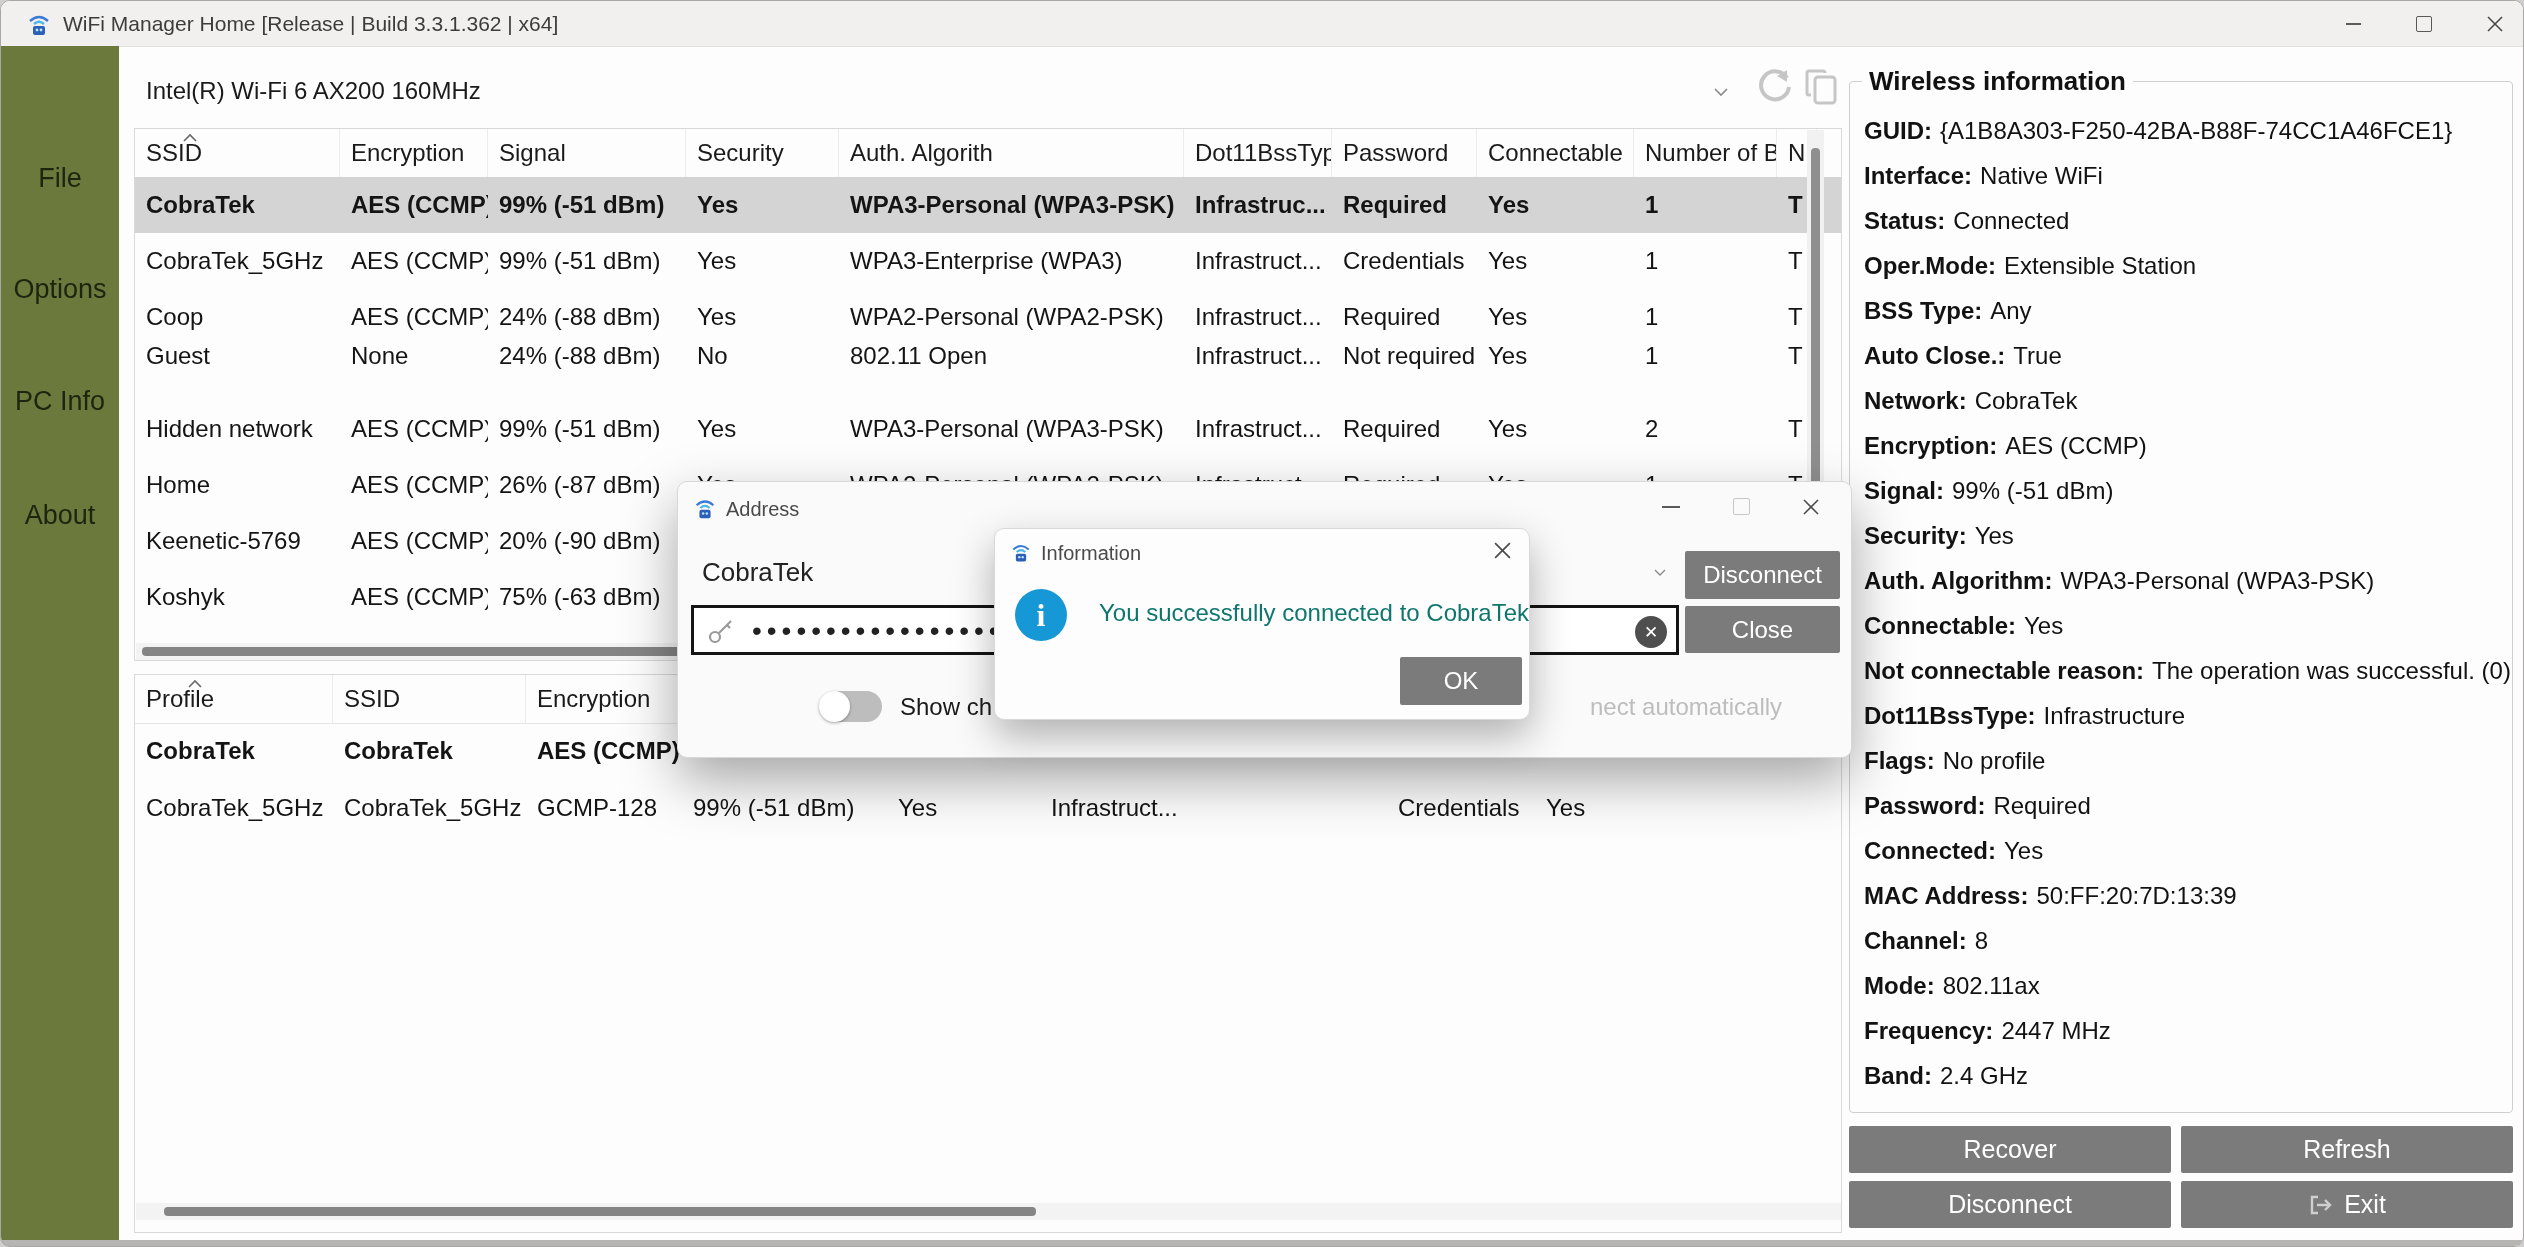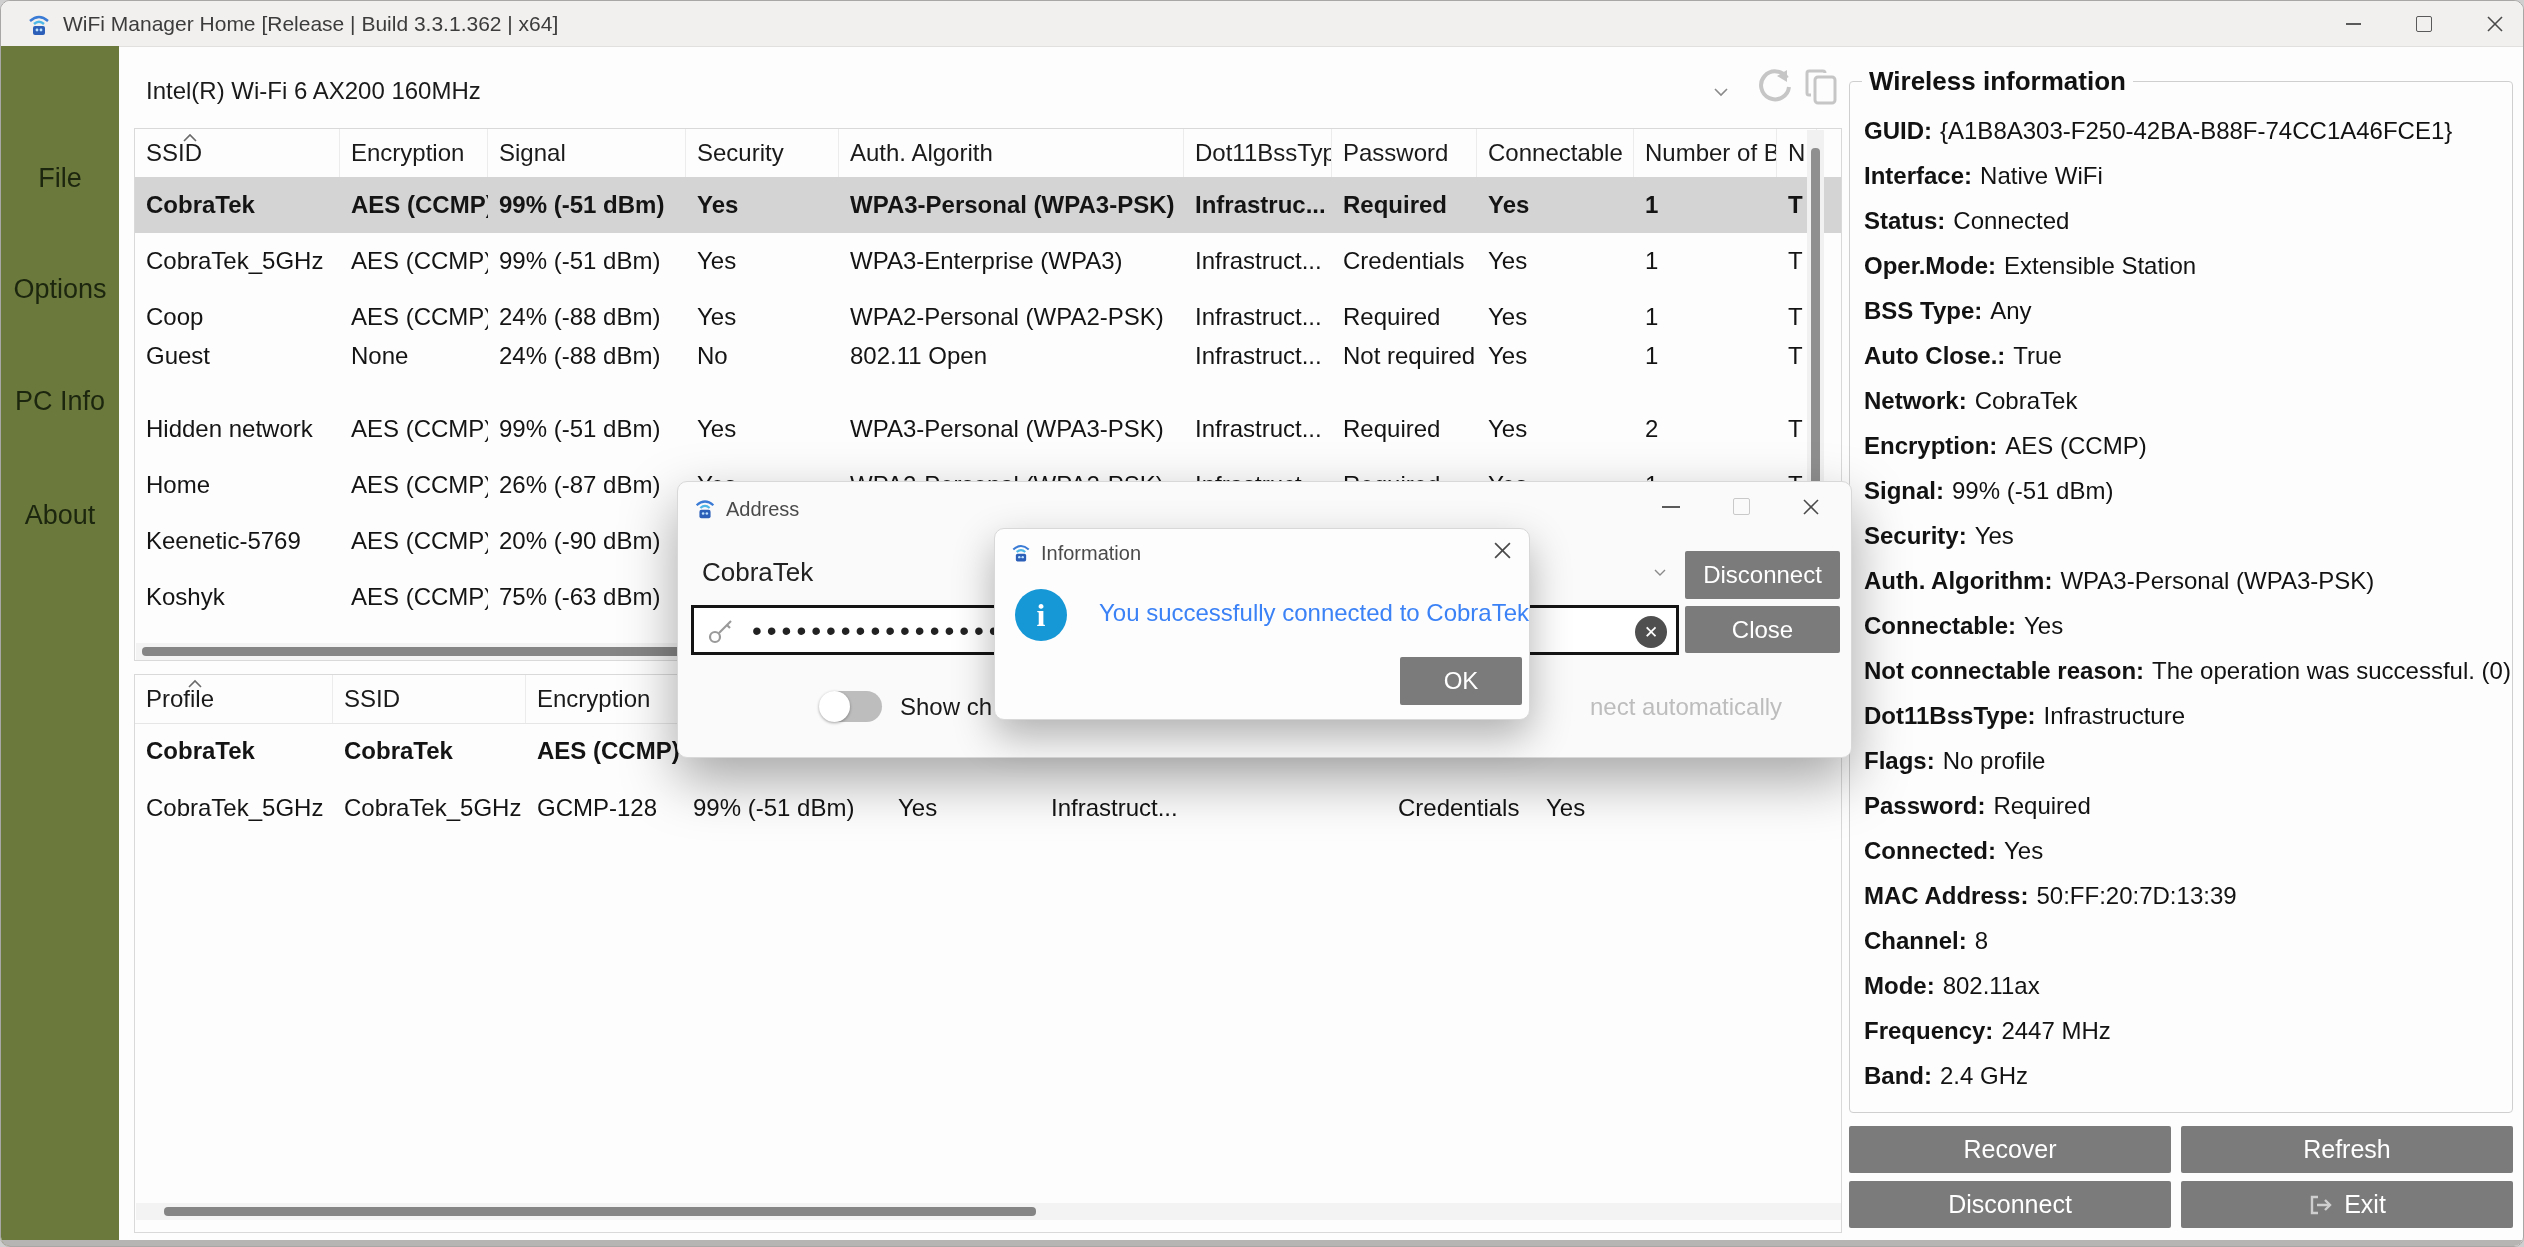--- a/index.html
+++ b/index.html
@@ -387,18 +387,18 @@
       </svg>
     </span>
     <span class="dlg-title" style="left:46px;top:13px;">Information</span>
     <span class="abs" style="left:498px;top:12px;">
       <svg width="19" height="19" viewBox="0 0 18 18">
           <line x1="2" y1="2" x2="16" y2="16" class="xglyph"></line>
           <line x1="16" y1="2" x2="2" y2="16" class="xglyph"></line>
         </svg>
     </span>
     <div id="info-icon">i</div>
-    <span class="abs" style="left:104px;top:70px;font-size:24px;color:#3b82f6;white-space:nowrap;">You successfully connected to CobraTek</span>
+    <span class="abs" style="left:104px;top:70px;font-size:24px;color:#0f766e;white-space:nowrap;">You successfully connected to CobraTek</span>
     <button class="gbtn" style="left:405px;top:128px;width:122px;height:48px;font-size:24px;">OK</button>
   </div>
 
   <div class="abs" style="left:0;top:1239px;width:2524px;height:8px;background:#b7b5b3;"></div>
 </div>
 
 </body></html>

